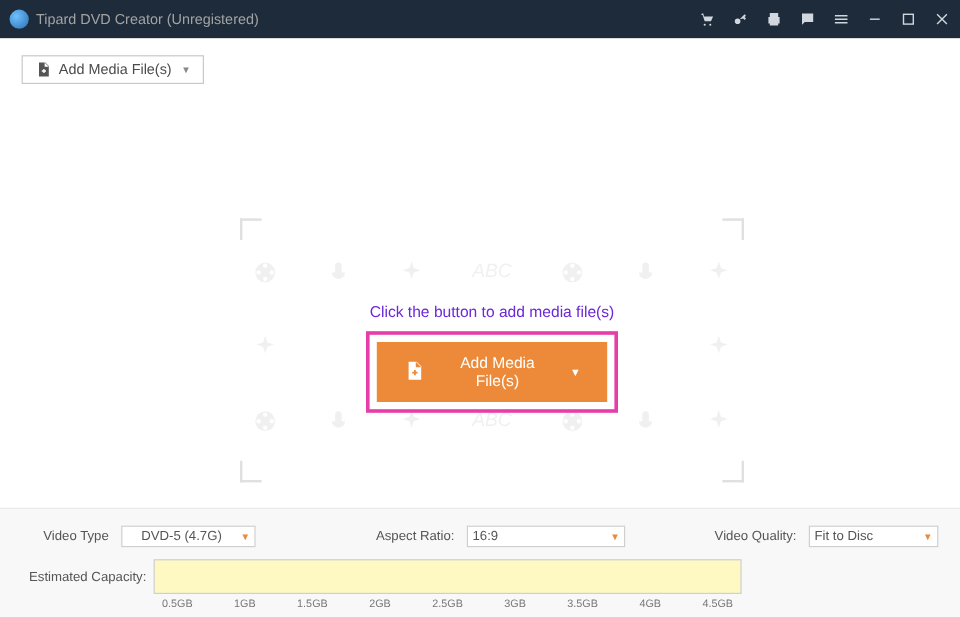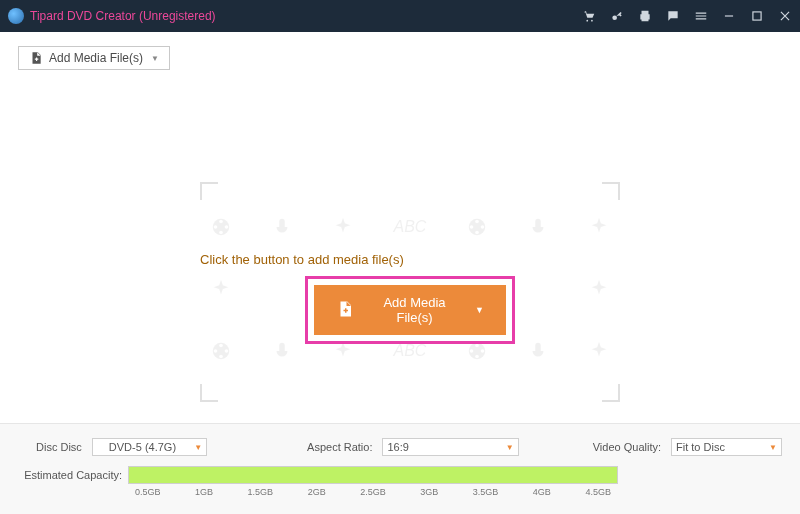--- a/index.html
+++ b/index.html
@@ -1,21 +1,21 @@
 <!DOCTYPE html>
 <html><head>
 <meta charset="utf-8">
 <style>
 * { margin: 0; padding: 0; box-sizing: border-box; font-family: "Segoe UI", Arial, sans-serif; }
 body { width: 800px; height: 514px; background: #f5f5f5; overflow: hidden; }
 
 .titlebar {
   height: 31px;
   background: #1d2b3a;
-  color: #ec4899;
+  color: #a3a3a3;
   display: flex;
   align-items: center;
   padding: 16px 8px;
   font-size: 12px;
 }
 .logo-wrap { display: flex; align-items: center; gap: 6px; }
 .logo-circle {
   width: 16px; height: 16px; border-radius: 50%;
   background: radial-gradient(circle at 35% 35%, #6fc0ff, #2b6fb0);
   position: relative;
@@ -62,21 +62,21 @@
 }
 .ghost-row svg, .ghost-row .abc { fill: #b0b0b0; color: #b0b0b0; }
 .ghost-row .abc { font-weight: normal; font-size: 16px; font-style: italic; }
 .gr1 { top: 34px; }
 .gr2 { top: 96px; }
 .gr3 { top: 158px; }
 .ghost-ic { width: 22px; height: 22px; }
 
 .prompt-text {
   position: absolute; top: 70px; left: 0; right: 0;
-  font-size: 13px; color: #a16207;
+  text-align: center; font-size: 13px; color: #6d28d9;
 }
 .big-add-wrap {
   position: absolute; top: 94px; left: 50%; transform: translateX(-50%);
   border: 3px solid #e73da9;
   padding: 6px;
 }
 .big-add-btn {
   background: #ec8a3a;
   color: #fff;
   border: none;
@@ -110,21 +110,21 @@
 .sel1 { width: 118px; padding-left: 16px; }
 .sel2 { width: 140px; text-align: center; }
 .sel3 { width: 114px; }
 .opt-select .caret { font-size: 8px; color: #ec8a3a; }
 
 .capacity-row {
   display: flex; align-items: center; margin-top: 10px;
 }
 .cap-label { width: 110px; text-align: right; padding-right: 6px; }
 .cap-track {
-  width: 490px; height: 18px; border: 1px solid #cfcfcf; background: #bef264;
+  width: 490px; height: 29px; border: 1px solid #cfcfcf; background: #fef9c3;
   position: relative;
 }
 .cap-ticks {
   position: absolute; left: 0; right: 0; bottom: -14px;
   display: flex; justify-content: space-between;
   font-size: 9px; color: #777;
   padding: 0 6px;
 }
 .next-btn {
   position: absolute; right: 20px; bottom: 20px;
@@ -293,21 +293,21 @@
         </span>
         <span>Add Media File(s)</span>
         <span class="caret">▼</span>
       </button>
     </div>
   </div>
 </div>
 
 <div class="bottom-bar">
   <div class="options-row">
-    <span class="opt-label">Disc Disc</span>
+    <span class="opt-label">Video Type</span>
     <span class="opt-select sel1">
       <span>DVD-5 (4.7G)</span>
       <span class="caret">▼</span>
     </span>
 
     <span class="opt-label" style="margin-left:90px">Aspect Ratio:</span>
     <span class="opt-select sel2">
       <span>16:9</span>
       <span class="caret">▼</span>
     </span>

